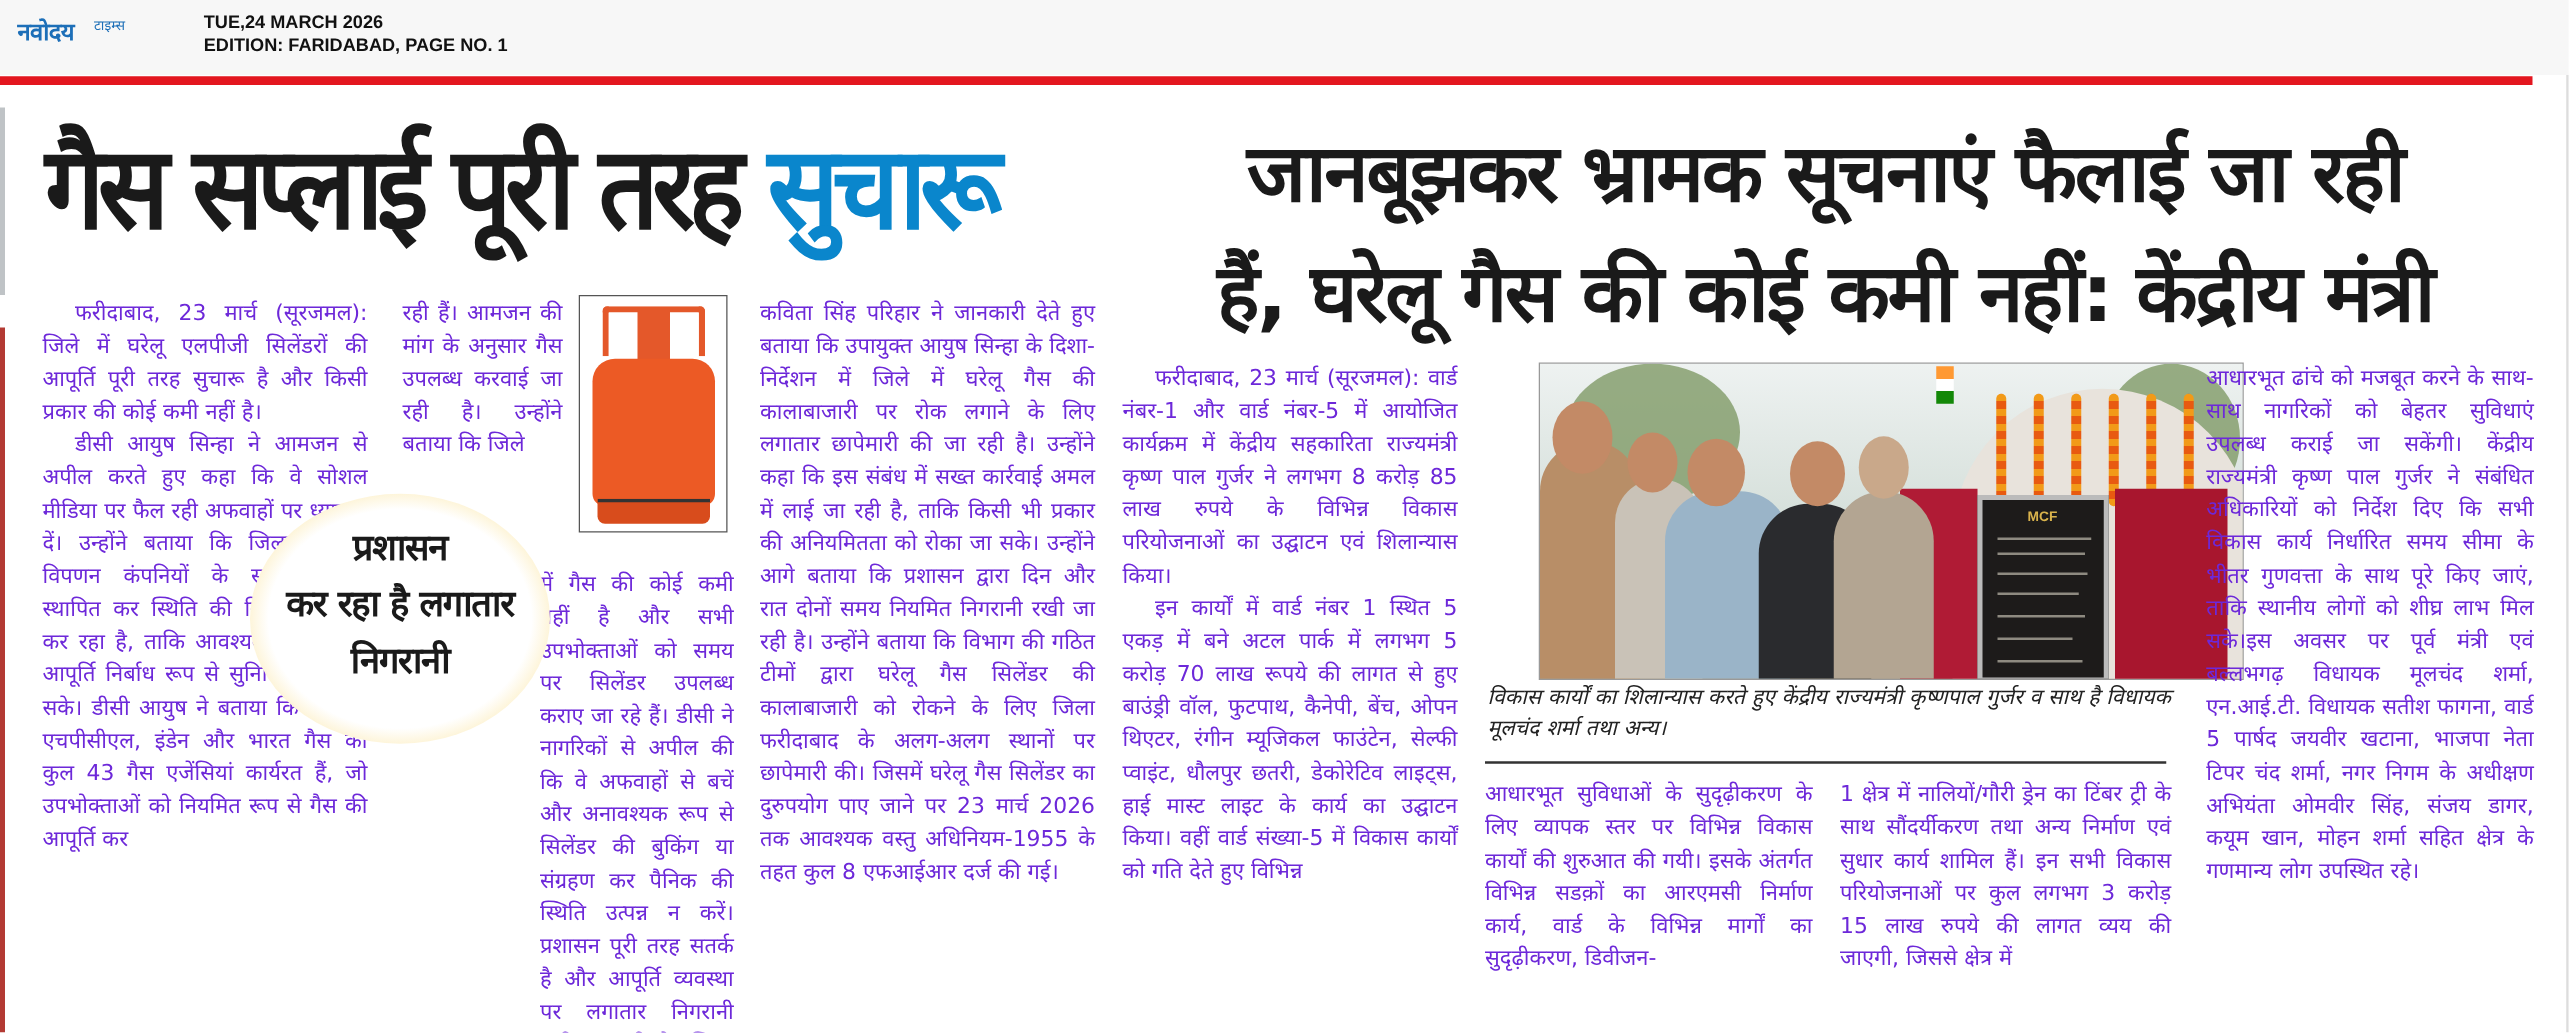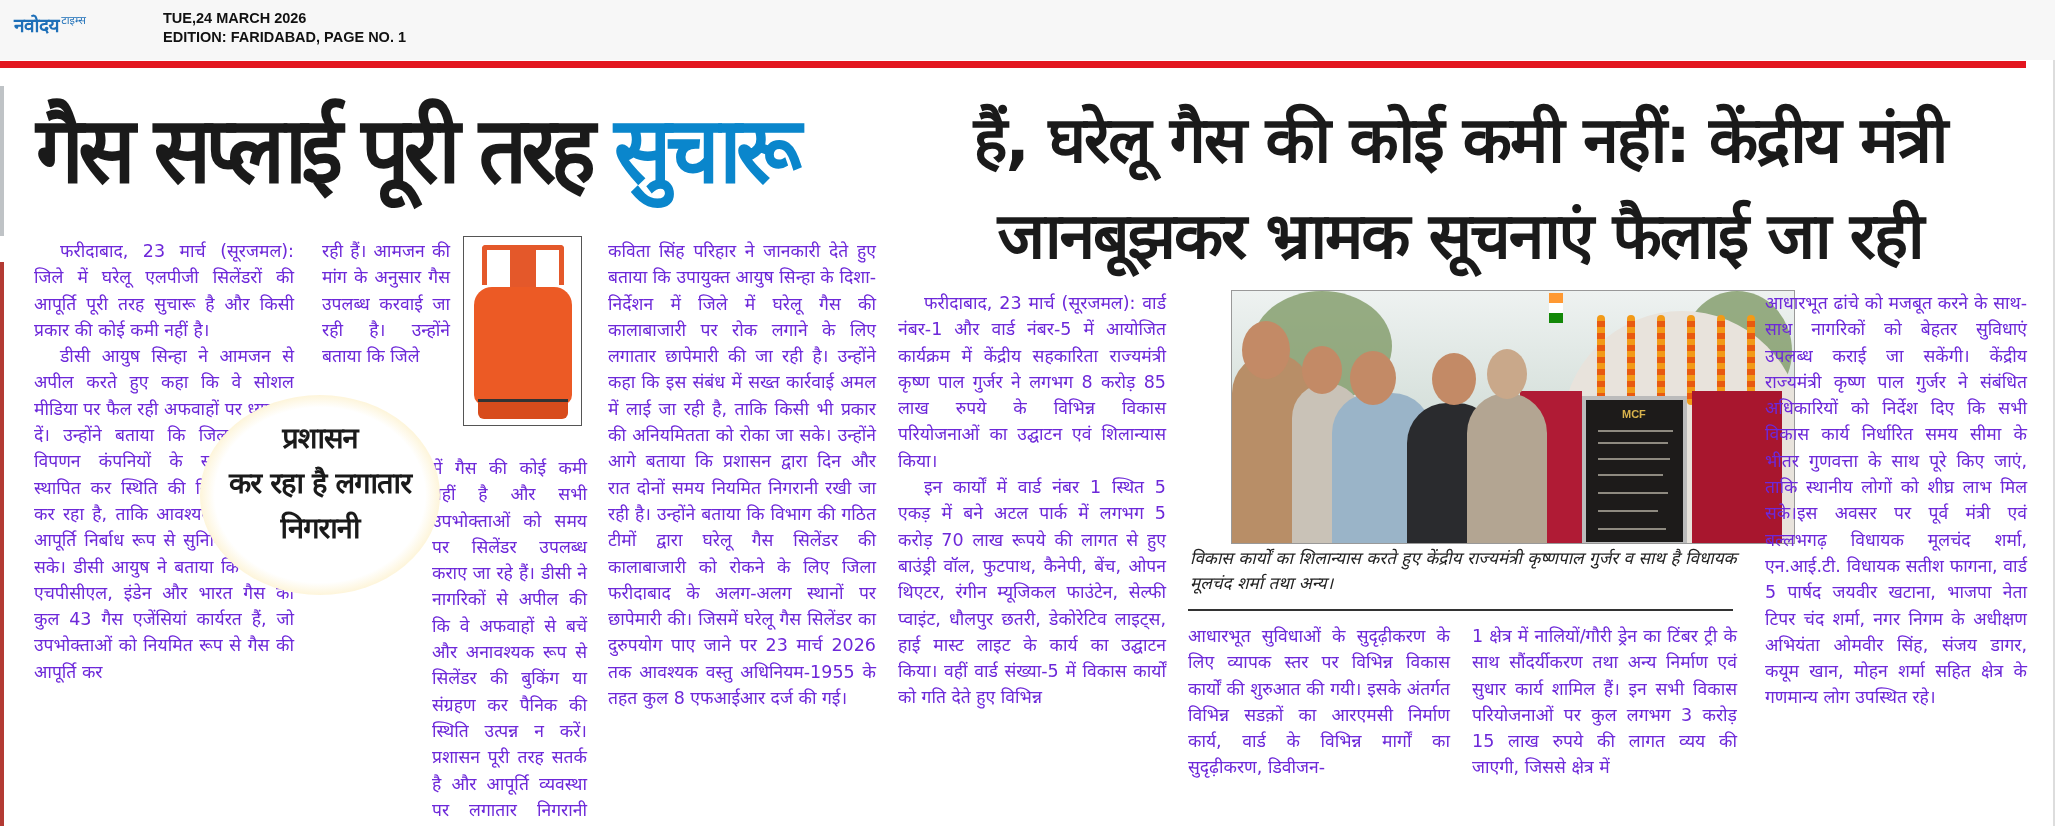--- a/index.html
+++ b/index.html
@@ -3,21 +3,21 @@
 <meta charset="utf-8">
 <style>
   * { box-sizing: border-box; margin: 0; padding: 0; }
   html, body { width: 2055px; height: 826px; overflow: hidden; background: #ffffff; }
   body { position: relative; font-family: "DejaVu Sans", "Liberation Sans", sans-serif; color: #222; }
 
   
   .topbar { position: absolute; left: 0; top: 0; width: 2055px; height: 60px; background: #f7f7f7; }
   .logo { position: absolute; left: 14px; top: 12px; display: flex; align-items: flex-start; }
   .logo-main { font-family: "DejaVu Sans", sans-serif; font-weight: 900; font-size: 19px; color: #1d6fb8; letter-spacing: -0.5px; }
-  .logo-sub { font-family: "DejaVu Sans", sans-serif; font-size: 11px; color: #1d6fb8; margin-left: 2px; }
+  .logo-sub { font-family: "DejaVu Sans", sans-serif; font-size: 11px; color: #1d6fb8; margin-left: 16px; }
   .edition { position: absolute; left: 163px; top: 9px; font-family: Liberation Sans, sans-serif; font-size: 14.5px; font-weight: 700; color: #111; line-height: 19px; }
   .red-rule { position: absolute; left: 0; top: 61px; width: 2026px; height: 7px; background: #e3161f; }
   .right-edge { position: absolute; left: 2053px; top: 60px; width: 2px; height: 766px; background: #ddd; }
   .left-edge-grey { position: absolute; left: 0; top: 86px; width: 4px; height: 150px; background: #bfc3c6; }
   .left-edge-red { position: absolute; left: 0; top: 262px; width: 4px; height: 564px; background: #b33a33; }
 
   
   .h1 { position: absolute; left: 36px; top: 96px; font-family: "DejaVu Sans", sans-serif; font-weight: 900; font-size: 92px; line-height: 110px; color: #1a1a1a; letter-spacing: -6px; white-space: nowrap; transform: scaleX(0.92); transform-origin: left top; }
   .h1 .accent { color: #0a86cc; }
 
@@ -108,22 +108,22 @@
   <div>प्रशासन</div>
   <div>कर रहा है लगातार</div>
   <div>निगरानी</div>
 </div>
 
 <div class="col s1c3">
   <p>कविता सिंह परिहार ने जानकारी देते हुए बताया कि उपायुक्त आयुष सिन्हा के दिशा-निर्देशन में जिले में घरेलू गैस की कालाबाजारी पर रोक लगाने के लिए लगातार छापेमारी की जा रही है। उन्होंने कहा कि इस संबंध में सख्त कार्रवाई अमल में लाई जा रही है, ताकि किसी भी प्रकार की अनियमितता को रोका जा सके। उन्होंने आगे बताया कि प्रशासन द्वारा दिन और रात दोनों समय नियमित निगरानी रखी जा रही है। उन्होंने बताया कि विभाग की गठित टीमों द्वारा घरेलू गैस सिलेंडर की कालाबाजारी को रोकने के लिए जिला फरीदाबाद के अलग-अलग स्थानों पर छापेमारी की। जिसमें घरेलू गैस सिलेंडर का दुरुपयोग पाए जाने पर 23 मार्च 2026 तक आवश्यक वस्तु अधिनियम-1955 के तहत कुल 8 एफआईआर दर्ज की गई।</p>
 </div>
 
 <div class="h2">
+  <div>जानबूझकर भ्रामक सूचनाएं फैलाई जा रही</div>
   <div>हैं, घरेलू गैस की कोई कमी नहीं: केंद्रीय मंत्री</div>
-  <div>जानबूझकर भ्रामक सूचनाएं फैलाई जा रही</div>
 </div>
 
 <div class="col s2c1">
   <p class="indent">फरीदाबाद, 23 मार्च (सूरजमल): वार्ड नंबर-1 और वार्ड नंबर-5 में आयोजित कार्यक्रम में केंद्रीय सहकारिता राज्यमंत्री कृष्ण पाल गुर्जर ने लगभग 8 करोड़ 85 लाख रुपये के विभिन्न विकास परियोजनाओं का उद्घाटन एवं शिलान्यास किया।</p>
   <p class="indent">इन कार्यों में वार्ड नंबर 1 स्थित 5 एकड़ में बने अटल पार्क में लगभग 5 करोड़ 70 लाख रूपये की लागत से हुए बाउंड्री वॉल, फुटपाथ, कैनेपी, बेंच, ओपन थिएटर, रंगीन म्यूजिकल फाउंटेन, सेल्फी प्वाइंट, धौलपुर छतरी, डेकोरेटिव लाइट्स, हाई मास्ट लाइट के कार्य का उद्घाटन किया। वहीं वार्ड संख्या-5 में विकास कार्यों को गति देते हुए विभिन्न</p>
 </div>
 
 <div class="photo">
   <div class="sky"></div>
   <div class="tree" style="left:20px; top:0; width:140px; height:110px;"></div>

